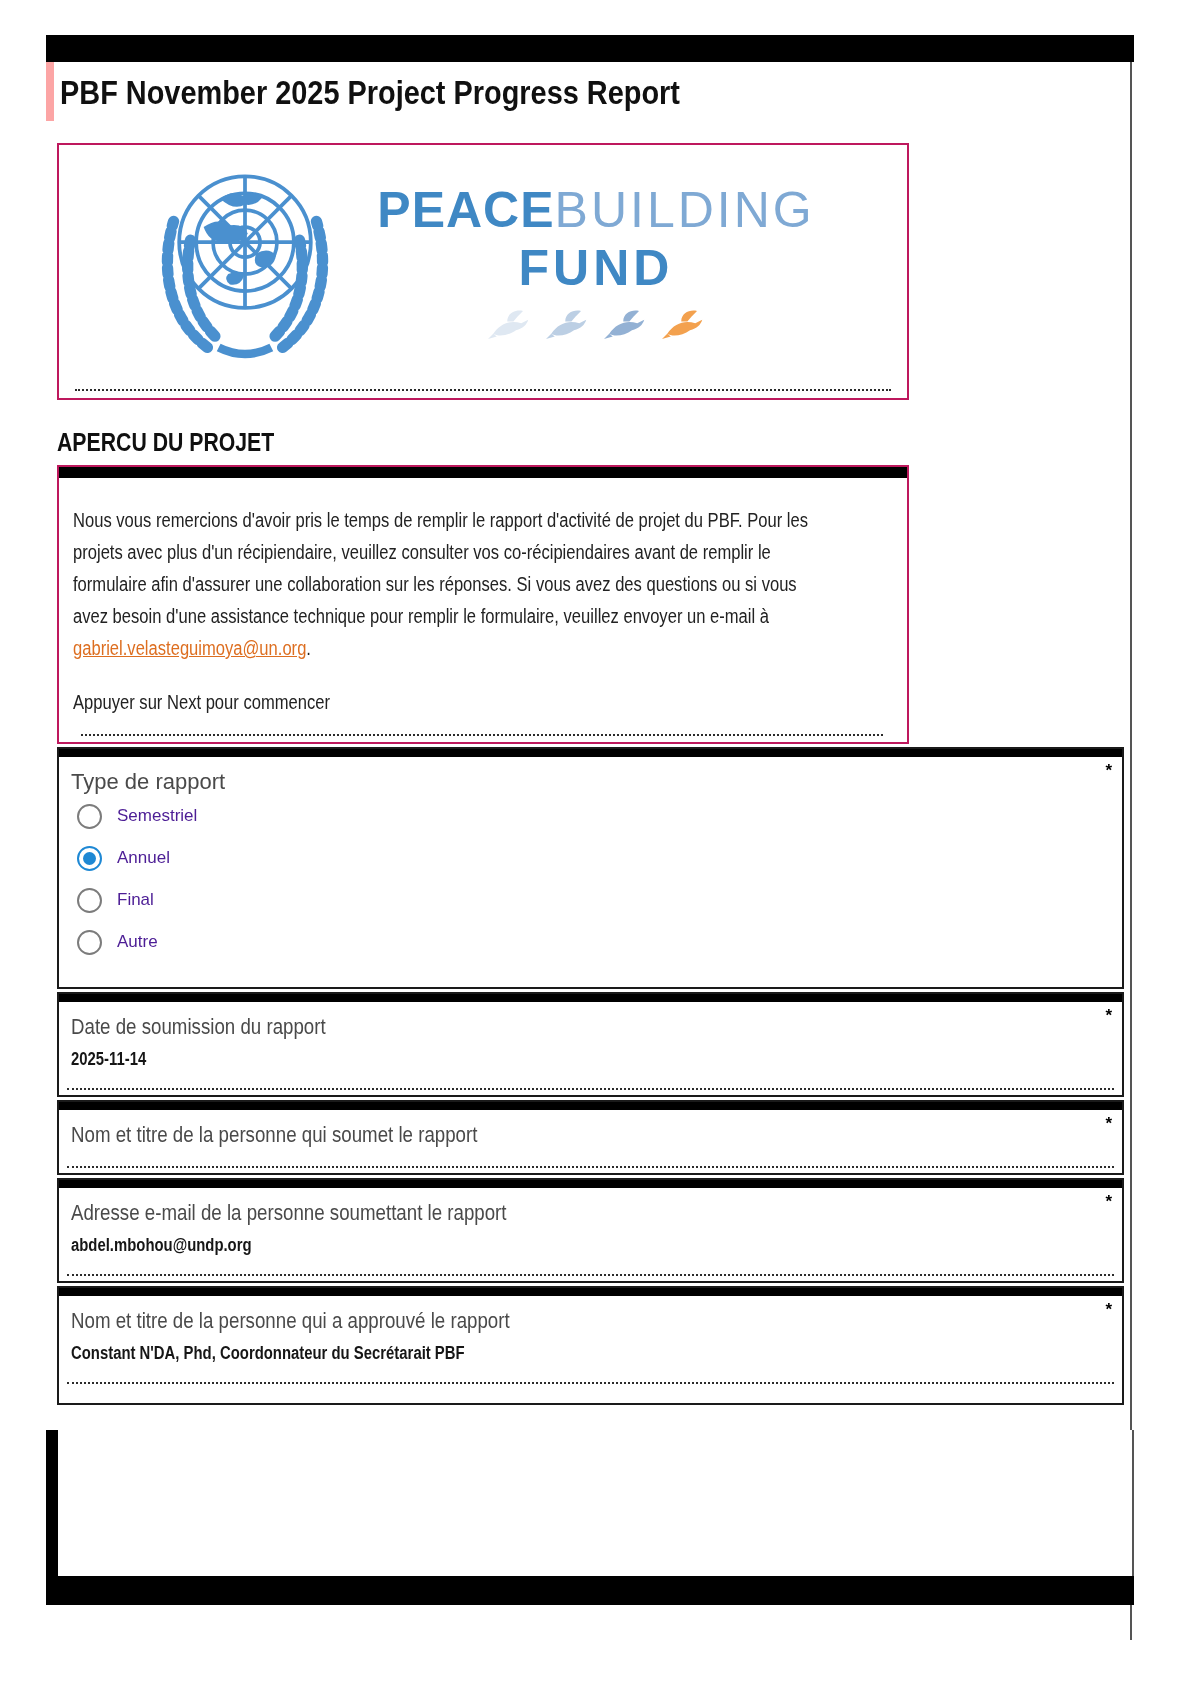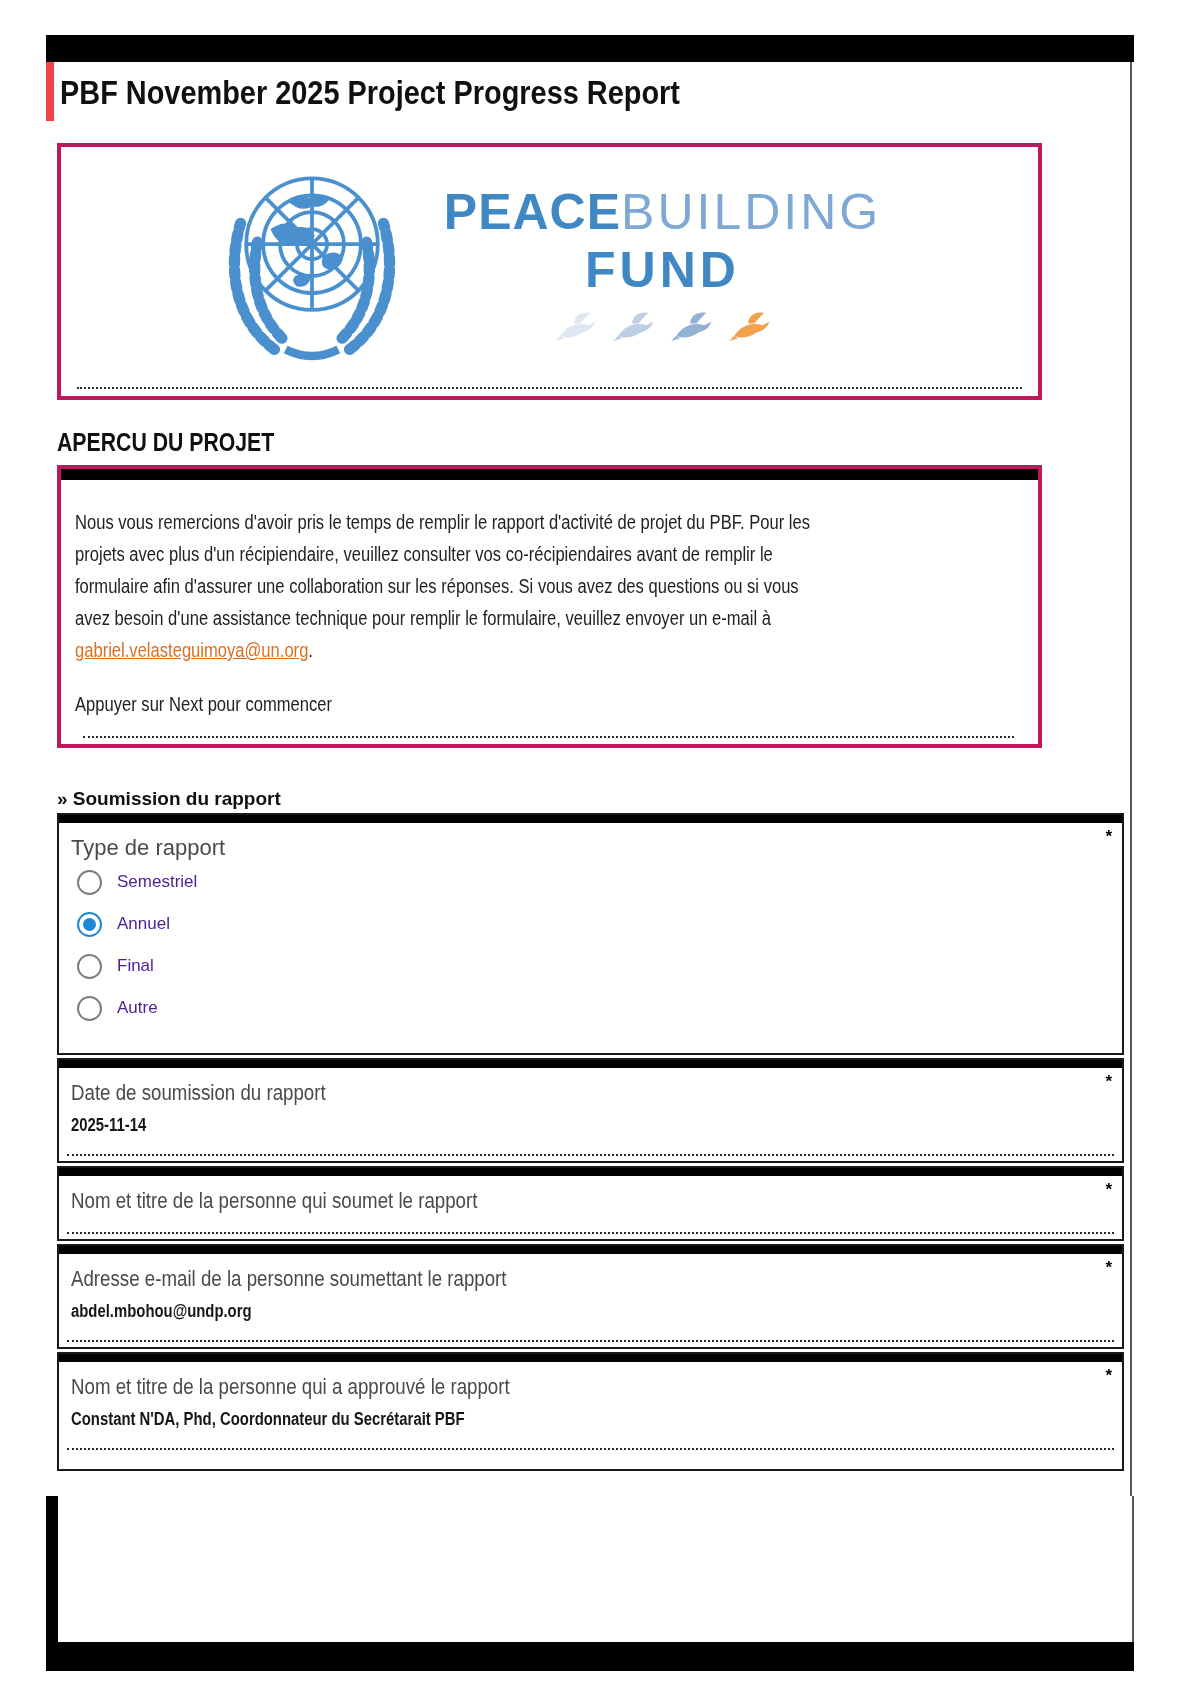--- a/index.html
+++ b/index.html
@@ -4,26 +4,26 @@
 <style>
   html,body{margin:0;padding:0;}
   body{
     width:1190px;height:1684px;background:#ffffff;overflow:hidden;
     font-family:"Liberation Sans",sans-serif;color:#1b1b1b;position:relative;
   }
   .page-edge-right{position:absolute;left:1130px;top:40px;width:2px;height:1600px;background:#555;}
   .content{position:relative;margin-left:46px;width:1088px;}
   
   .topband{height:27px;background:#000;margin-top:35px;}
-  .titleblock{border-left:8px solid #ef4444;padding:11px 0 9px 6px;}
+  .titleblock{border-left:8px solid #fca5a5;padding:11px 0 9px 6px;}
   .pagetitle{font-size:34px;font-weight:bold;color:#101010;letter-spacing:0;}
   .cx{display:inline-block;transform:scaleX(.85);transform-origin:0 60%;white-space:nowrap;}
   .cxb{transform:scaleX(.85);transform-origin:0 0;width:117%;}
   
-  .bigbox{margin-left:11px;width:985px;border:4px solid #be185d;background:#fff;position:relative;box-sizing:border-box;}
+  .bigbox{margin-left:11px;width:852px;border:2px solid #be185d;background:#fff;position:relative;box-sizing:border-box;}
   .logobox{margin-top:22px;height:257px;}
   .logo-row{display:flex;align-items:center;justify-content:center;height:210px;margin-top:12px;gap:38px;}
   .wordmark{display:flex;flex-direction:column;justify-content:center;}
   .wm-line1{font-size:50px;line-height:54px;letter-spacing:1px;}
   .wm-peace{font-weight:bold;color:#3f88c4;}
   .wm-building{font-weight:300;color:#7fa9d4;letter-spacing:3px;}
   .wm-line2{display:flex;align-items:center;gap:14px;margin-top:4px;flex-direction:column;}
   .wm-fund{font-size:50px;font-weight:bold;color:#3f88c4;letter-spacing:4px;line-height:54px;}
   .doves{display:flex;gap:16px;align-items:flex-end;}
   .dotline{border-top:2px dotted #2b2b2b;margin:0 8px;}
@@ -136,21 +136,20 @@
 projets avec plus d'un récipiendaire, veuillez consulter vos co-récipiendaires avant de remplir le
 formulaire afin d'assurer une collaboration sur les réponses. Si vous avez des questions ou si vous
 avez besoin d'une assistance technique pour remplir le formulaire, veuillez envoyer un e-mail à</span><br>
         <a class="maillink">gabriel.velasteguimoya@un.org</a><span>.</span>
         <div class="next-hint">Appuyer sur Next pour commencer</div>
       </div>
       <div class="dotline"></div>
     </div>
   </div>
 
-  <div class="h-sub">» Soumission du rapport</div>
 
   <section class="fbox fbox-radios">
     <div class="blackbar"></div>
     <div class="req">*</div>
     <div class="flabel">Type de rapport</div>
     <div class="radio-row">
       <span class="radio"></span>
       <span class="radio-label">Semestriel</span>
     </div>
     <div class="radio-row">

